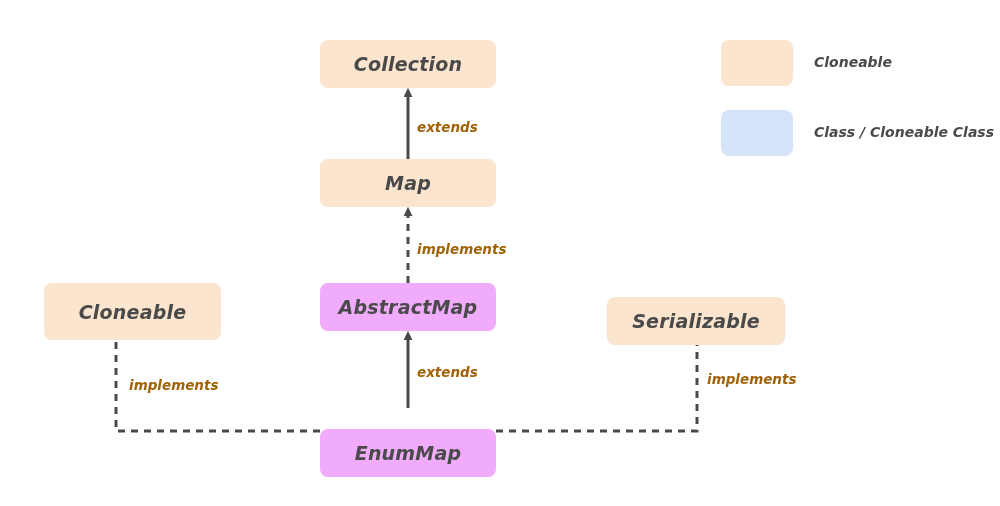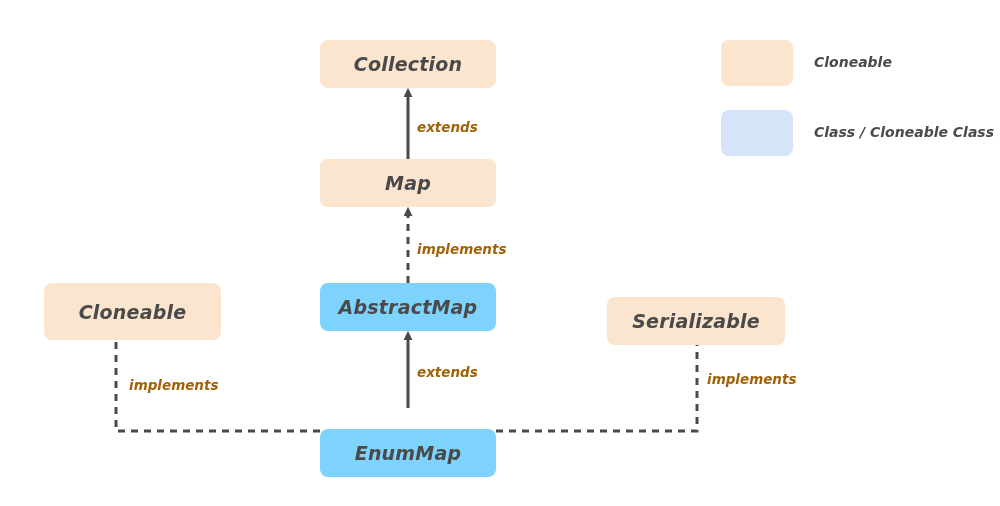--- a/index.html
+++ b/index.html
@@ -35,21 +35,21 @@
     align-items: center;
     justify-content: center;
     color: #4a4a4a;
     font-weight: bold;
     font-style: italic;
     font-size: 19px;
     letter-spacing: 0.2px;
     white-space: nowrap;
   }
   .node.interface { background: #fce5ce; }
-  .node.klass     { background: #7dd3fc; }
+  .node.klass     { background: #f0abfc; }
 
   .edge-label {
     position: absolute;
     color: #a16207;
     font-weight: bold;
     font-style: italic;
     font-size: 13.5px;
     white-space: nowrap;
   }
 

